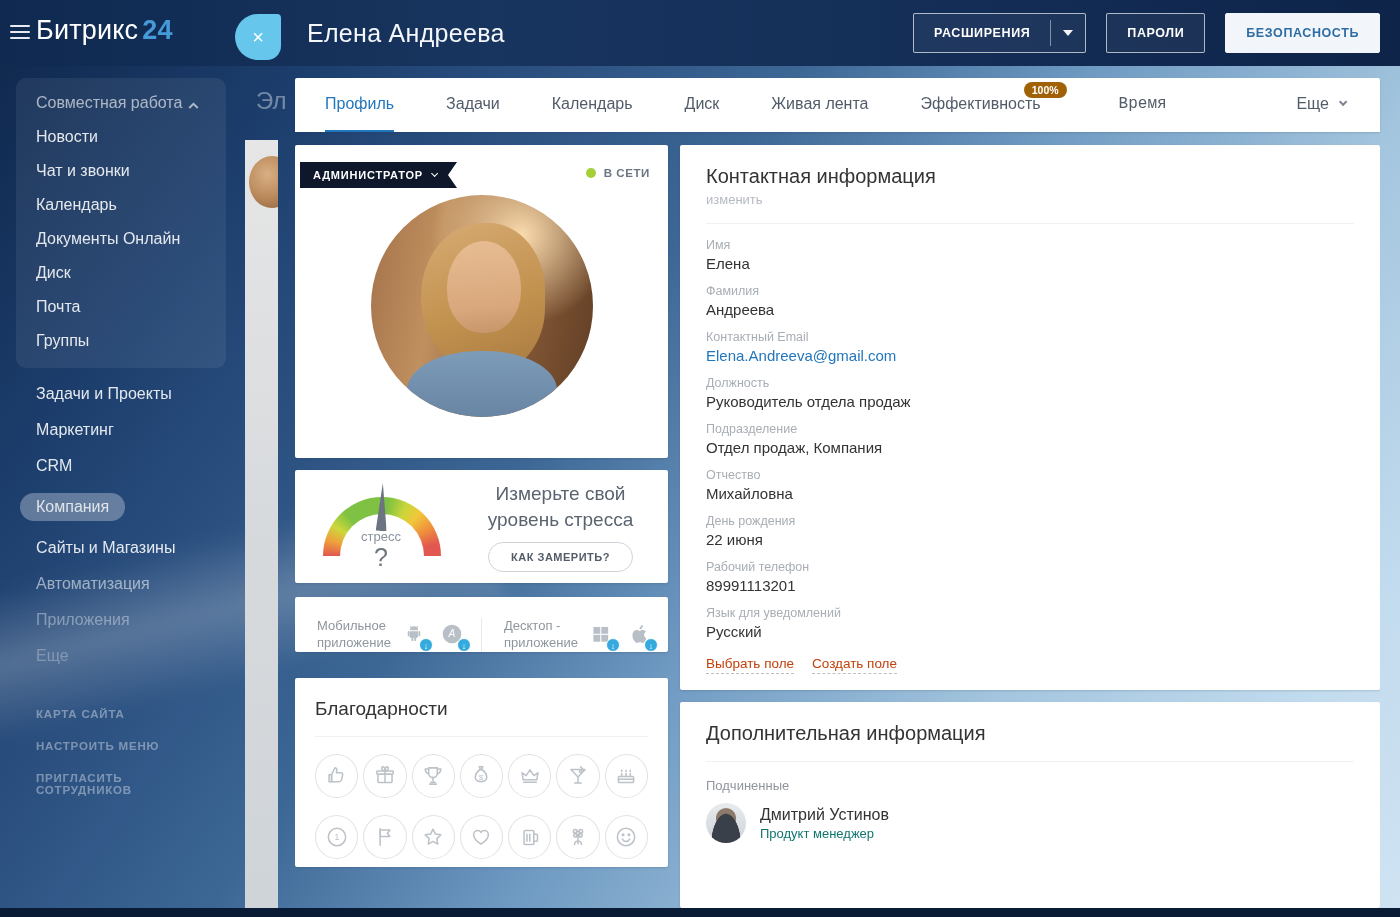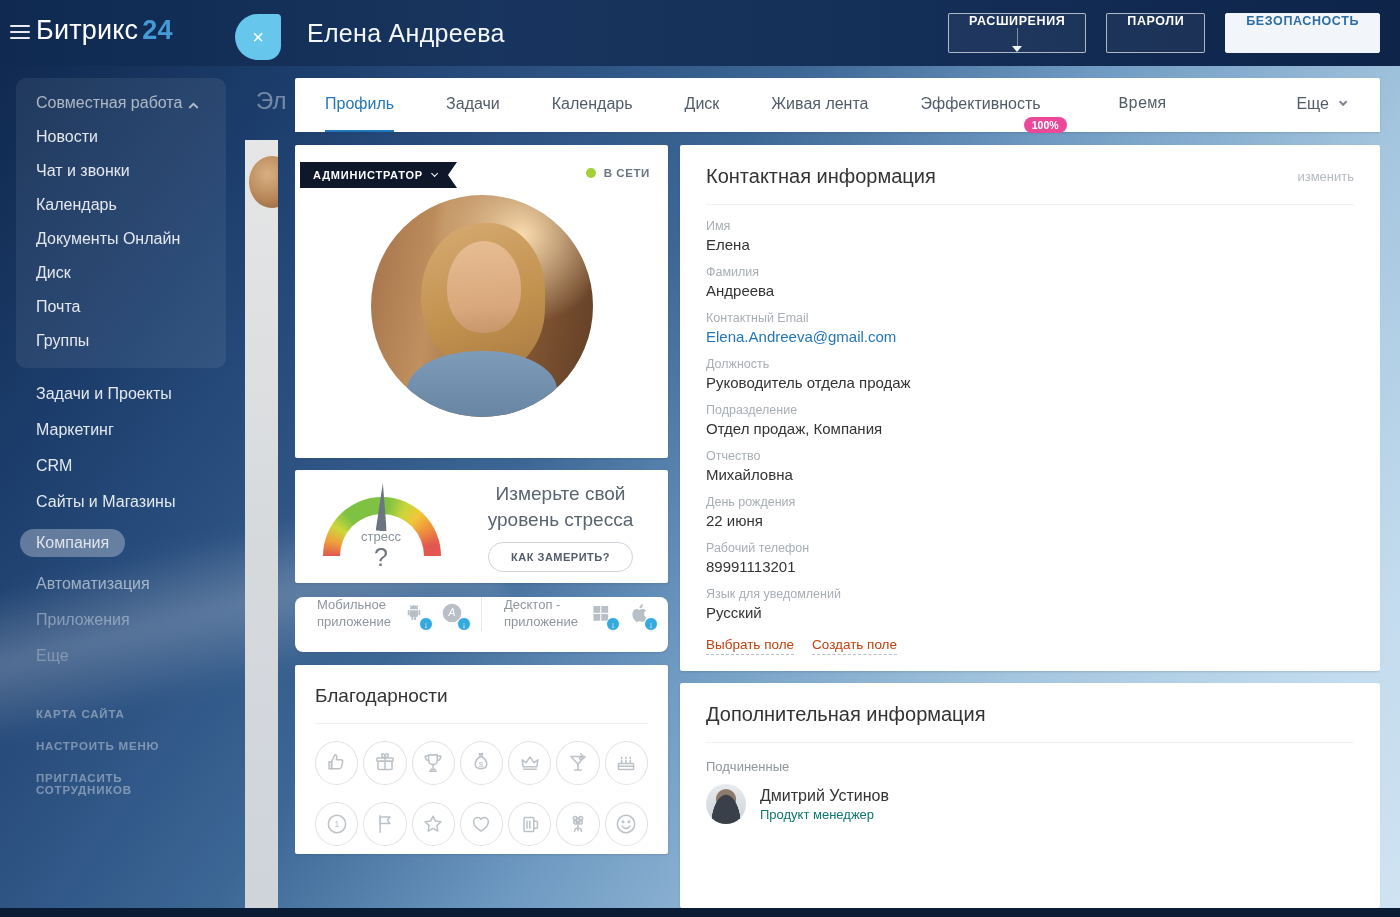--- a/index.html
+++ b/index.html
@@ -19,21 +19,21 @@
   .topbar { position:absolute; left:0; top:0; right:0; height:66px;
     background:linear-gradient(90deg,#0f2950 0%,#18355f 35%,#132d56 70%,#0e2449 100%); z-index:20; }
   .burger { position:absolute; left:10px; top:25px; width:20px; height:16px; cursor:pointer; }
   .burger i { display:block; height:2px; background:rgba(255,255,255,.9); margin-bottom:4px; border-radius:1px; }
   .logo { position:absolute; left:36px; top:15px; font-size:27px; font-weight:500; color:#fff; letter-spacing:.2px; }
   .logo .n24 { color:#449bd8; font-weight:600; margin-left:4px; }
   .page-title { position:absolute; left:307px; top:19px; font-size:25px; font-weight:400; color:#f4f7fb; letter-spacing:.3px; }
   .head-btns { position:absolute; right:20px; top:13px; display:flex; gap:20px; }
   .hbtn { height:40px; display:flex; align-items:center; border:1px solid rgba(255,255,255,.65);
     border-radius:2px; background:rgba(255,255,255,.05); color:#fff; font-size:12.5px; font-weight:bold;
-    letter-spacing:.6px; cursor:pointer;flex-direction:column; }
+    letter-spacing:.6px; cursor:pointer; }
   .hbtn .lbl { padding:0 20px; }
   .hbtn .divider { width:1px; height:26px; background:rgba(255,255,255,.45); }
   .hbtn .caret-seg { width:34px; display:flex; justify-content:center; align-items:center; }
   .hbtn.light { background:#f2f6fa; color:#2d6da3; border-color:#f2f6fa; }
   .caret-down { width:0; height:0; border-left:5px solid transparent; border-right:5px solid transparent;
     border-top:6px solid rgba(255,255,255,.95); }
 
   
   .sidebar { position:absolute; left:0; top:66px; width:240px; bottom:9px; z-index:10; color:#fff; }
   .menu-group { margin:12px 14px 0 16px; background:rgba(255,255,255,.07); border-radius:10px; padding:8px 0 10px; }
@@ -63,22 +63,22 @@
   .close-slider { position:absolute; left:235px; top:14px; width:46px; height:46px; z-index:25;
     background:#66c6eb; border:none; border-radius:23px 4px 14px 23px; color:#fff; font-size:20px;
     line-height:1; cursor:pointer; font-family:"Liberation Sans",sans-serif; }
   .panel { position:absolute; left:295px; right:20px; top:78px; bottom:9px; z-index:15;
     display:flex; flex-direction:column; }
   .tabs { background:#fff; height:54px; flex:0 0 54px; display:flex; align-items:stretch;
     padding:0 30px; border-radius:2px 2px 0 0; box-shadow:0 1px 2px rgba(40,60,80,.18); }
   .tab { display:flex; align-items:center; margin-right:52px; font-size:16px; color:#525c69;
     cursor:pointer; border-bottom:2px solid transparent; position:relative; white-space:nowrap; }
   .tab.active { color:#2276bc; border-bottom-color:#2276bc; font-weight:500; }
-  .tab .badge { position:absolute; top:4px; right:-26px; background:#ec4899; color:#fff;
-    font-size:10.5px; font-weight:bold; padding:2px 8px; border-radius:9px;margin-top:35px; }
+  .tab .badge { position:absolute; top:4px; right:-26px; background:#a16207; color:#fff;
+    font-size:10.5px; font-weight:bold; padding:2px 8px; border-radius:9px; }
   .tab.more { margin-left:auto; margin-right:6px; color:#525c69; }
   .tab .chev { width:6px; height:6px; border-color:#7b848f; margin-left:9px; }
 
   .content { flex:1; display:flex; padding-top:13px; overflow:hidden;
     background:linear-gradient(180deg,rgba(0,0,0,0),rgba(0,0,0,0)); }
   .col-left { width:373px; flex:0 0 373px; margin-right:12px; display:flex; flex-direction:column; }
   .col-right { flex:1; display:flex; flex-direction:column; }
   .card { background:#fff; border-radius:2px; box-shadow:0 1px 2px rgba(40,60,80,.18); }
 
   
@@ -114,41 +114,41 @@
     background:#6b7480; clip-path:polygon(50% 0,100% 100%,0 100%);
     transform:translateX(-50%) rotate(2deg); }
   .gauge-label { position:absolute; left:0; right:0; top:48px; text-align:center; font-size:13px; color:#8a939e; }
   .gauge-q { position:absolute; left:0; right:0; top:62px; text-align:center; font-size:25px; color:#6e7680; font-weight:500; }
   .stress-right { flex:1; text-align:center; padding-right:14px; }
   .stress-title { font-size:19px; color:#5a6470; line-height:1.35; margin-bottom:10px; }
   .stress-btn { display:inline-block; border:1px solid #cfd4d9; border-radius:17px; padding:8px 22px;
     font-size:11px; font-weight:bold; letter-spacing:.5px; color:#535c69; background:#fff; cursor:pointer; }
 
   
-  .apps-card { height:55px; margin-bottom:13px; display:flex; align-items:flex-start;border-radius:8px; }
+  .apps-card { height:55px; margin-bottom:26px; display:flex; align-items:flex-end; }
   .app-half { flex:1; display:flex; align-items:center; padding:0 14px 0 22px; }
   .app-half + .app-half { border-left:1px solid #e6e8ea; }
   .app-label { font-size:13px; color:#8f969e; line-height:1.3; flex:1; }
   .app-ic { position:relative; width:28px; height:28px; margin-left:10px; cursor:pointer; }
   .app-ic svg { width:26px; height:26px; }
   .dl-badge { position:absolute; right:-4px; bottom:-3px; width:14px; height:14px; border-radius:50%;
     background:#35aade; color:#fff; font-size:9px; line-height:14px; text-align:center; border:1px solid #fff; }
 
   
   .thanks-card { height:189px; padding:20px 20px 0; }
   .thanks-title { font-size:19px; color:#333; padding-bottom:16px; border-bottom:1px solid #eef0f2; }
   .thanks-row { display:flex; gap:5px; margin-top:17px; }
   .t-ic { width:44px; height:44px; border:1px solid #e0e3e6; border-radius:50%; display:flex;
     align-items:center; justify-content:center; cursor:pointer; }
   .t-ic svg { width:26px; height:26px; stroke:#bcc2c8; fill:none; stroke-width:1.4; stroke-linejoin:round; stroke-linecap:round; }
 
   
   .contact-card { margin-bottom:12px; padding:20px 26px 16px; }
   .card-head { display:flex; align-items:flex-start; justify-content:space-between;
-    padding-bottom:16px; border-bottom:1px solid #eef0f2; }
+    padding-bottom:16px; border-bottom:1px solid #eef0f2;flex-direction:column; }
   .card-title { font-size:20px; color:#333; }
   .edit-link { font-size:13px; color:#b5bac1; cursor:pointer; margin-top:4px; }
   .fields { padding-top:14px; }
   .field { margin-bottom:12px; }
   .f-label { font-size:12.5px; color:#a8aeb5; margin-bottom:3px; }
   .f-value { font-size:15px; color:#333; }
   .f-value.link { color:#2276bc; cursor:pointer; }
   .foot-links { display:flex; gap:18px; margin-top:16px; }
   .dashed-link { font-size:13.5px; color:#c2410c; border-bottom:1px dashed #b9bfc6; padding-bottom:2px; cursor:pointer; }
 
@@ -205,22 +205,22 @@
       <div class="menu-item"><span>Календарь</span></div>
       <div class="menu-item"><span>Документы Онлайн</span></div>
       <div class="menu-item"><span>Диск</span></div>
       <div class="menu-item"><span>Почта</span></div>
       <div class="menu-item"><span>Группы</span></div>
     </div>
     <div class="menu-plain">
       <div class="menu-item"><span>Задачи и Проекты</span></div>
       <div class="menu-item"><span>Маркетинг</span></div>
       <div class="menu-item"><span>CRM</span></div>
+      <div class="menu-item"><span class="pill">Компания</span></div>
       <div class="menu-item"><span>Сайты и Магазины</span></div>
-      <div class="menu-item"><span class="pill">Компания</span></div>
       <div class="menu-item dim1"><span>Автоматизация</span></div>
       <div class="menu-item dim2"><span>Приложения</span></div>
       <div class="menu-item dim3"><span>Еще</span></div>
     </div>
     <div class="side-foot">
       <div class="flink">КАРТА САЙТА</div>
       <div class="flink">НАСТРОИТЬ МЕНЮ</div>
       <div class="flink">ПРИГЛАСИТЬ СОТРУДНИКОВ</div>
     </div>
   </aside>

